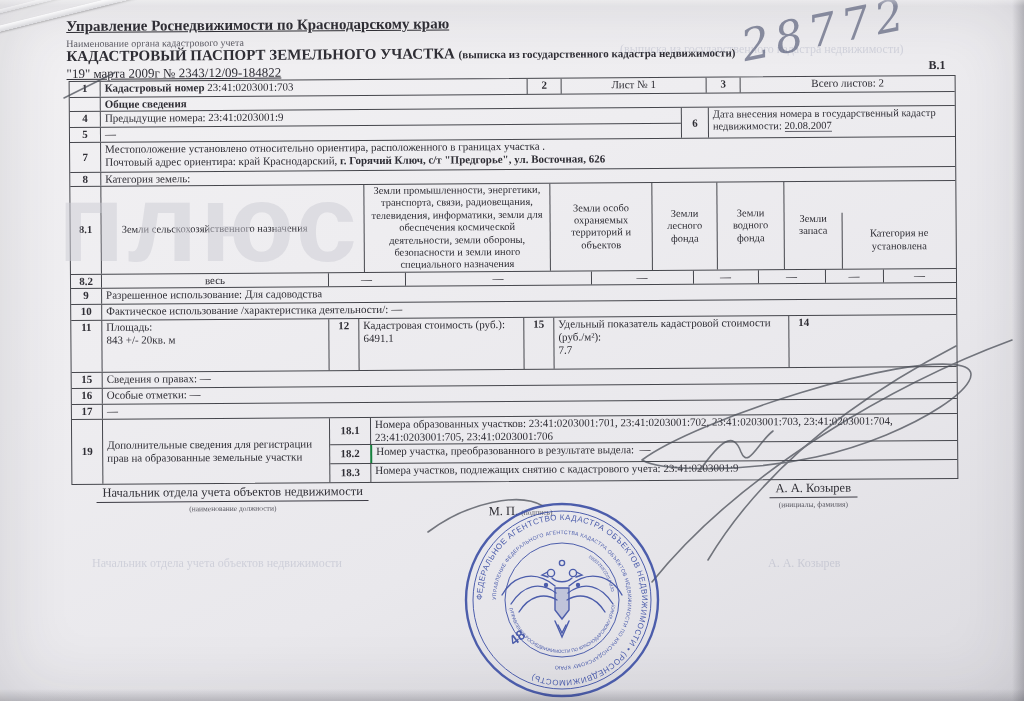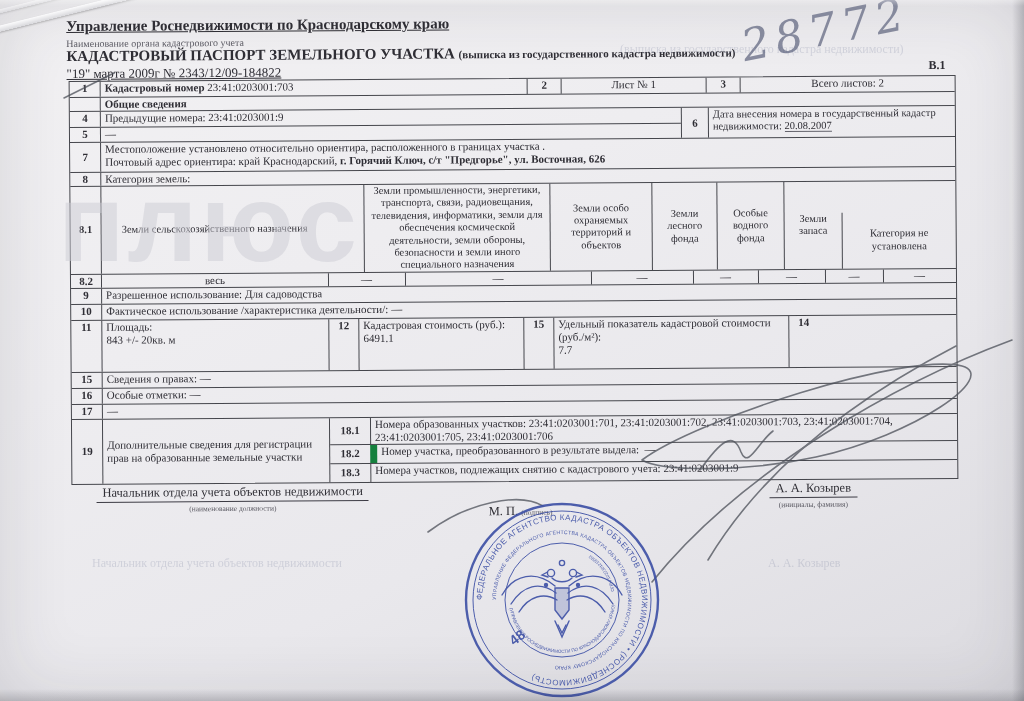--- a/index.html
+++ b/index.html
@@ -135,21 +135,21 @@
         <div class="td nc">8</div>
         <div class="td" style="flex:1;">Категория земель:</div>
       </div>
 
       <div class="tr small-cell" style="min-height:72px;">
         <div class="td nc vctr">8.1</div>
         <div class="td ctr vctr" style="flex:0 0 227px;">Земли сельскохозяйственного назначения</div>
         <div class="td ctr vctr" style="flex:0 0 186px;margin-left:36px;">Земли промышленности, энергетики, транспорта, связи, радиовещания, телевидения, информатики, земли для обеспечения космической деятельности, земли обороны, безопасности и земли иного специального назначения</div>
         <div class="td ctr vctr" style="flex:0 0 102px;">Земли особо охраняемых территорий и объектов</div>
         <div class="td ctr vctr" style="flex:0 0 65px;">Земли лесного фонда</div>
-        <div class="td ctr vctr" style="flex:0 0 67px;">Особые водного фонда</div>
+        <div class="td ctr vctr" style="flex:0 0 67px;">Земли водного фонда</div>
         <div class="td ctr vctr" style="flex:0 0 58px;">Земли запаса</div>
         <div class="td ctr vctr" style="flex:1;margin-top:31px;">Категория не установлена</div>
       </div>
 
       <div class="tr" style="min-height:14px;">
         <div class="td nc">8.2</div>
         <div class="td ctr" style="flex:0 0 227px;">весь</div>
         <div class="td ctr dash" style="flex:0 0 77px;">—</div>
         <div class="td ctr dash" style="flex:0 0 186px;">—</div>
         <div class="td ctr dash" style="flex:0 0 102px;">—</div>
@@ -218,21 +218,21 @@
 
       <div class="tr" style="min-height:62px;">
         <div class="td nc vctr">19</div>
         <div class="td vctr" style="flex:0 0 227px;justify-content:flex-start;">Дополнительные сведения для регистрации прав на образованные земельные участки</div>
         <div style="flex:1;display:flex;flex-direction:column;border-left:1px solid #45464c;">
           <div style="display:flex;flex:1 1 26px;">
             <div class="nc vctr" style="flex:0 0 40px;border-right:1px solid #45464c;">18.1</div>
             <div style="flex:1;padding:0 4px;">Номера образованных участков: 23:41:0203001:701, 23:41:0203001:702, 23:41:0203001:703, 23:41:0203001:704, 23:41:0203001:705, 23:41:0203001:706</div>
           </div>
           <div style="display:flex;flex:1 1 18px;border-top:1px solid #45464c;">
-            <div class="nc vctr" style="flex:0 0 40px;border-right:7px solid #15803d;">18.2</div>
+            <div class="nc vctr" style="flex:0 0 40px;border-right:2px solid #15803d;">18.2</div>
             <div style="flex:1;padding:0 4px;">Номер участка, преобразованного в результате выдела: &nbsp;—</div>
           </div>
           <div style="display:flex;flex:1 1 18px;border-top:1px solid #45464c;">
             <div class="nc vctr" style="flex:0 0 40px;border-right:1px solid #45464c;">18.3</div>
             <div style="flex:1;padding:0 4px;">Номера участков, подлежащих снятию с кадастрового учета: 23:41:0203001:9</div>
           </div>
         </div>
       </div>
     </div>
 

